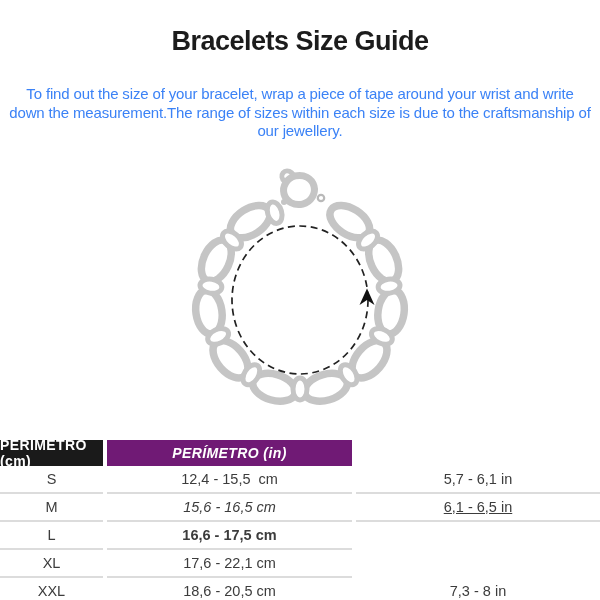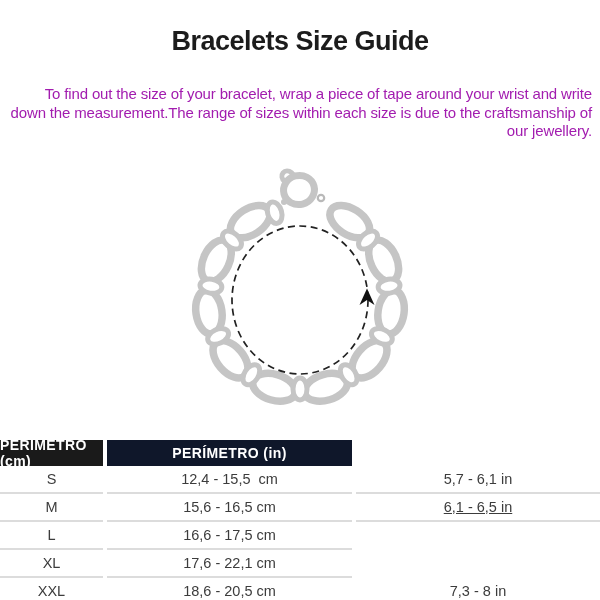--- a/index.html
+++ b/index.html
@@ -22,22 +22,22 @@
     font-weight: 700;
     letter-spacing: -0.5px;
     line-height: 28px;
     color: #1c1c1c;
   }
   .intro-text {
     margin: 30px 8px 0 8px;
     font-size: 15px;
     letter-spacing: -0.15px;
     line-height: 18.5px;
-    color: #a21caf;
-    text-align: right;
+    color: #3b82f6;
+    text-align: center;
   }
   .diagram {
     display: block;
     margin-top: 16px;
   }
   
   .size-table { width: 600px; margin-top: 3px; }
   .t-row {
     display: grid;
     grid-template-columns: 103px 245px 1fr;
@@ -102,36 +102,36 @@
     </g>
 
     <ellipse id="dash-circle" cx="300" cy="143" rx="68" ry="74" fill="none" stroke-width="1.7" stroke-dasharray="7 4.5" stroke="#222222"></ellipse>
 
     <polygon id="dir-arrow" points="367,131.5 374.5,148 367,143 359.5,148" fill="#111111"></polygon>
   </svg>
 
   <div class="size-table">
     <div class="t-row t-head">
       <div class="t-cell" style="background: rgb(26, 26, 26);">PERÍMETRO (cm)</div>
-      <div class="t-cell" style="background: #0f172a;">PERÍMETRO (in)</div>
+      <div class="t-cell" style="background: #701a75; font-style: italic;">PERÍMETRO (in)</div>
     </div>
 
     <div class="t-row t-body">
       <div class="t-cell" style="border-bottom-color: rgb(220, 220, 220);">S</div>
       <div class="t-cell" style="border-bottom-color: rgb(220, 220, 220);">12,4 - 15,5  cm</div>
       <div class="t-cell" style="border-bottom-color: rgb(220, 220, 220);">5,7 - 6,1 in</div>
     </div>
     <div class="t-row t-body">
       <div class="t-cell" style="border-bottom-color: rgb(220, 220, 220);">M</div>
-      <div class="t-cell" style="border-bottom-color: rgb(220, 220, 220);">15,6 - 16,5 cm</div>
+      <div class="t-cell" style="border-bottom-color: rgb(220, 220, 220); font-style: italic;">15,6 - 16,5 cm</div>
       <div class="t-cell" style="border-bottom-color: rgb(220, 220, 220); text-decoration: underline;">6,1 - 6,5 in</div>
     </div>
     <div class="t-row t-body">
       <div class="t-cell" style="border-bottom-color: rgb(220, 220, 220);">L</div>
-      <div class="t-cell" style="border-bottom-color: rgb(220, 220, 220);">16,6 - 17,5 cm</div>
+      <div class="t-cell" style="border-bottom-color: rgb(220, 220, 220); font-weight: bold;">16,6 - 17,5 cm</div>
     </div>
     <div class="t-row t-body">
       <div class="t-cell" style="border-bottom-color: rgb(220, 220, 220);">XL</div>
       <div class="t-cell" style="border-bottom-color: rgb(220, 220, 220);">17,6 - 22,1 cm</div>
     </div>
     <div class="t-row t-body">
       <div class="t-cell" style="border-bottom-color: rgb(220, 220, 220);">XXL</div>
       <div class="t-cell" style="border-bottom-color: rgb(220, 220, 220);">18,6 - 20,5 cm</div>
       <div class="t-cell" style="border-bottom-color: rgb(220, 220, 220);">7,3 - 8 in</div>
     </div>

